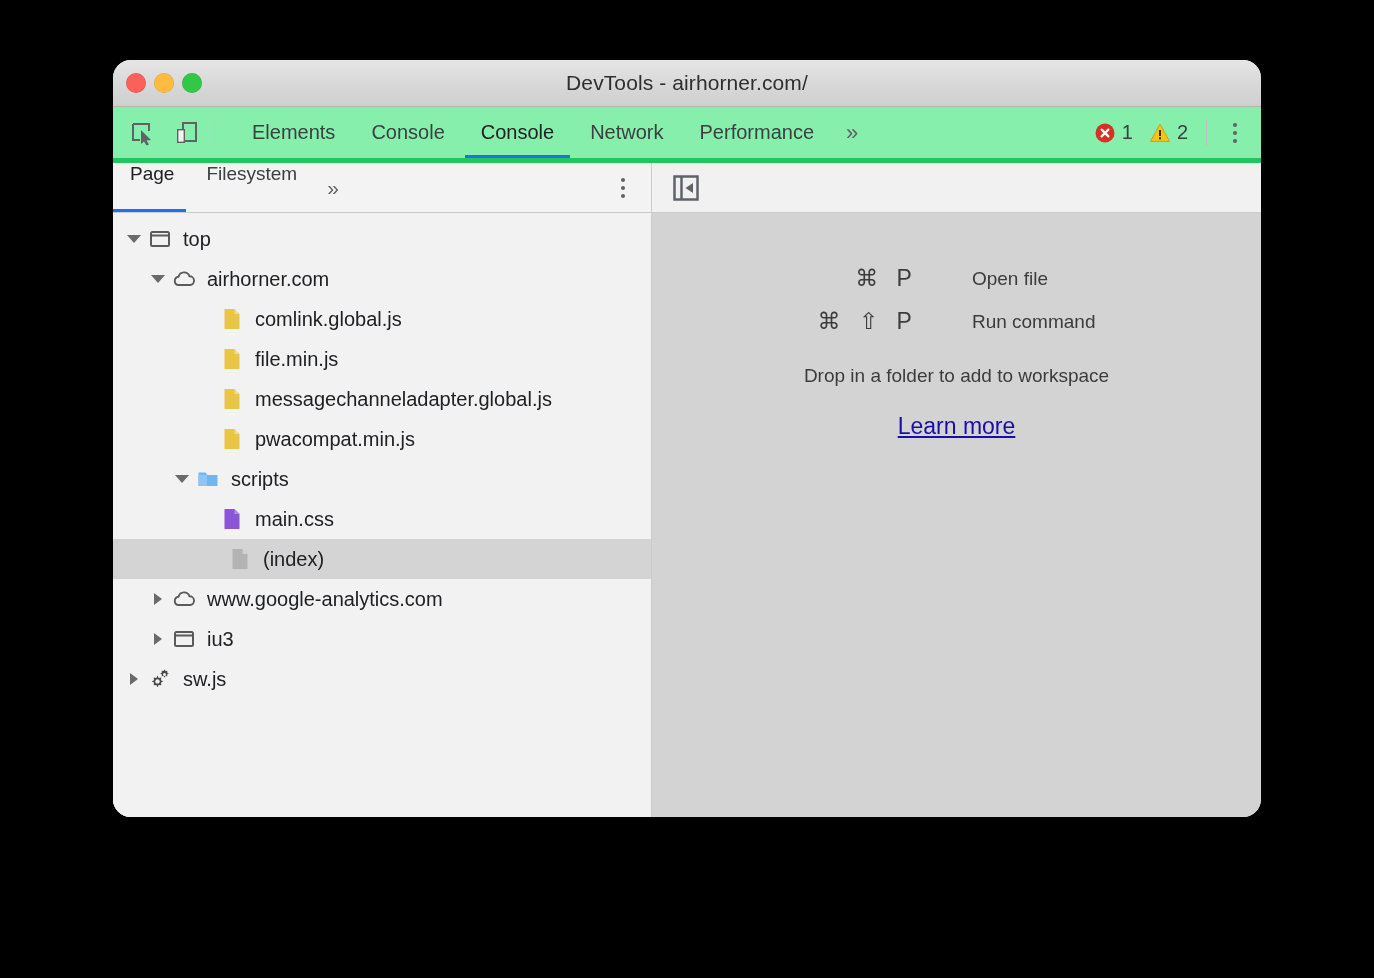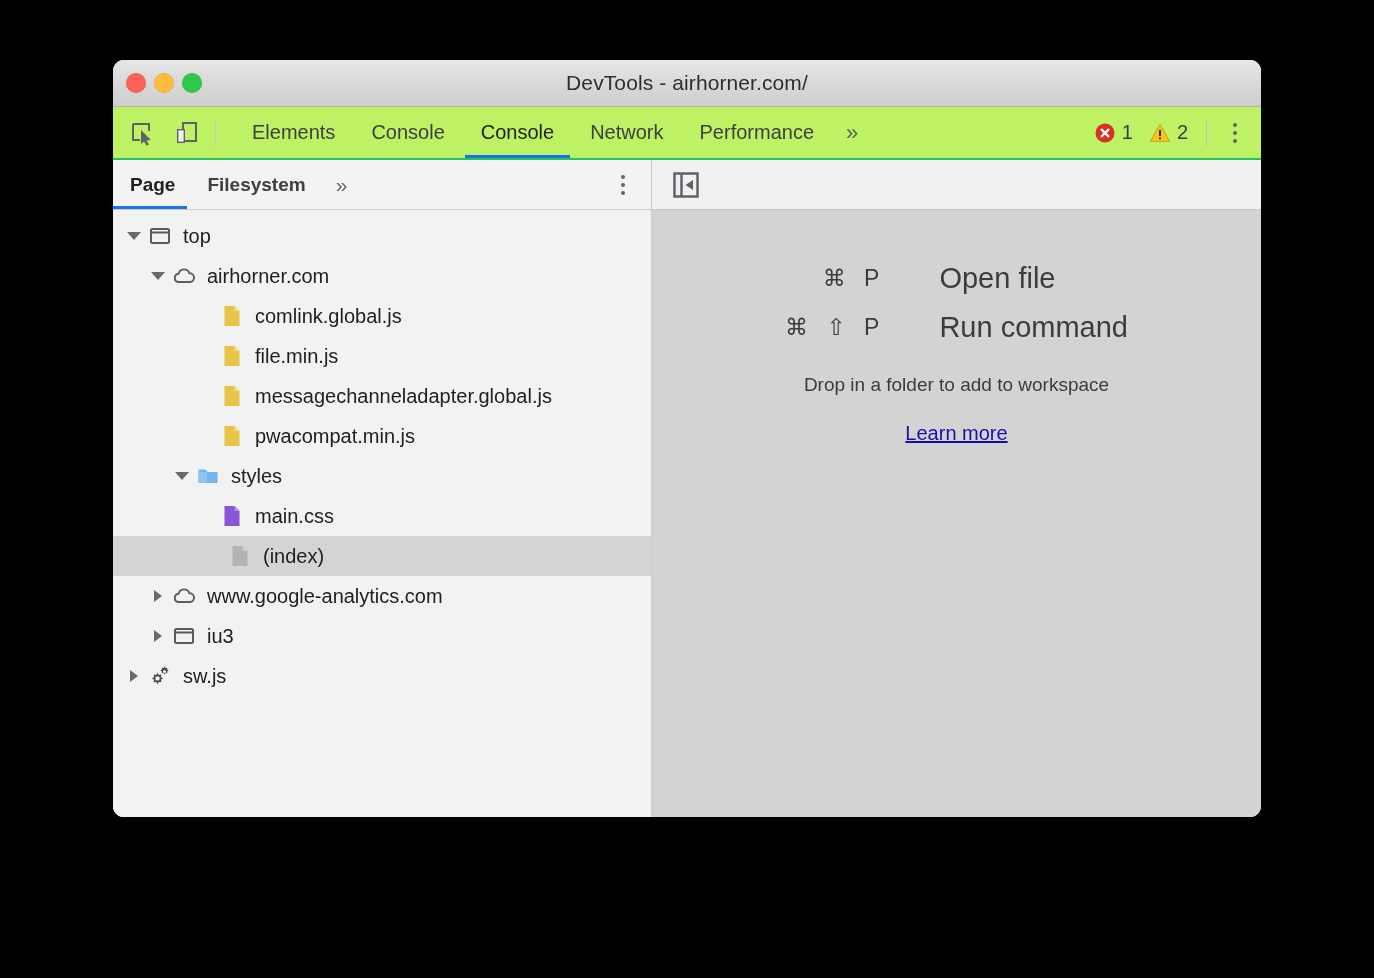--- a/index.html
+++ b/index.html
@@ -13,21 +13,21 @@
     -webkit-font-smoothing: antialiased;
   }
 
   #window {
     position: absolute;
     left: 113px;
     top: 60px;
     width: 1148px;
     height: 757px;
     background: #f2f2f2;
-    border-radius: 11px;
+    border-radius: 18px;
     overflow: hidden;
     box-shadow: 0 6px 24px rgba(0,0,0,0.55);
   }
 
   
   #titlebar {
     position: relative;
     height: 46px;
     background: linear-gradient(to bottom, #e6e6e6 0%, #d9d9d9 50%, #cfcfcf 100%);
     border-bottom: 1px solid #b3b3b3;
@@ -57,22 +57,22 @@
     width: 100%;
     text-align: center;
     font-size: 21px;
     color: #2e2e2e;
     letter-spacing: .1px;
   }
 
   
   #panel-tabbar {
     height: 51px;
-    background: #bef264;
-    border-bottom: 2px solid #22c55e;
+    background: #86efac;
+    border-bottom: 5px solid #22c55e;
     display: flex;
     align-items: stretch;
     position: relative;
   }
   .tb-icon-group {
     display: flex;
     align-items: center;
     padding-left: 14px;
     gap: 14px;
   }
@@ -155,27 +155,26 @@
     border-right: 1px solid #c8cdcd;
   }
   #nav-tabbar {
     height: 49px;
     display: flex;
     align-items: stretch;
     border-bottom: 1px solid #cbcbcb;
     background: #f3f3f3;
   }
   .nav-tab {
-    display:flex; align-items:center;
+    display:flex; align-items:flex-start;
     padding: 0 16px;
     font-size: 19px;
     color: #3c4043;
     position: relative;
     cursor: pointer;
-    font-weight: bold;
   }
   .nav-tab:first-child { padding-left: 17px; }
   .nav-tab.selected { color: #202124; }
   .nav-tab.selected::after {
     content:"";
     position:absolute; left:0; right:4px; bottom:0;
     height:3px; background:#1a73e8;
   }
   .nav-more {
     display:flex; align-items:center;
@@ -256,29 +255,29 @@
     row-gap: 16px;
     align-items: center;
   }
   .sc-keys {
     font-size: 23px;
     text-align: right;
     color: #3c3c3c;
     white-space: nowrap;
     letter-spacing: 6px;
   }
-  .sc-desc { font-size: 29px; color: #3c3c3c; }
+  .sc-desc { font-size: 19px; color: #3c3c3c; }
   .drop-hint {
     margin-top: 30px;
     font-size: 19px;
     color: #3c3c3c;
   }
   .learn-more {
     margin-top: 26px;
-    font-size: 20px;
+    font-size: 23px;
     color: #1a0dab;
     text-decoration: underline;
     cursor: pointer;
   }
 </style>
 </head>
 <body>
 
 <div id="window">
 
@@ -450,21 +449,21 @@
             <span style="display: inline-block; width: 58px; flex: 0 0 auto;"></span>
             <span class="twisty">
               <span class="tri-down"></span>
             </span>
             <span class="icon-cell">
               <svg width="24" height="24" viewBox="0 0 24 24">
                 <path d="M2.5 5.5 h7 l2 2.4 h10 v11 h-19 Z" fill="#72b6f0"></path>
                 <path d="M2.5 7.9 h8.5 v11 h-8.5 Z" fill="#8ec5f5"></path>
               </svg>
             </span>
-            <span class="label-cell">styles</span>
+            <span class="label-cell">scripts</span>
           </div>
           <div class="tree-row">
             <span style="display: inline-block; width: 82px; flex: 0 0 auto;"></span>
             <span class="twisty empty"></span>
             <span class="icon-cell">
               <svg width="24" height="24" viewBox="0 0 24 24">
                 <path d="M4.5 2 h10 l5 5 v15 h-15 Z" fill="#8b55d6"></path>
                 <path d="M14.5 2 l5 5 h-5 Z" fill="#b18ee8"></path>
               </svg>
             </span>

